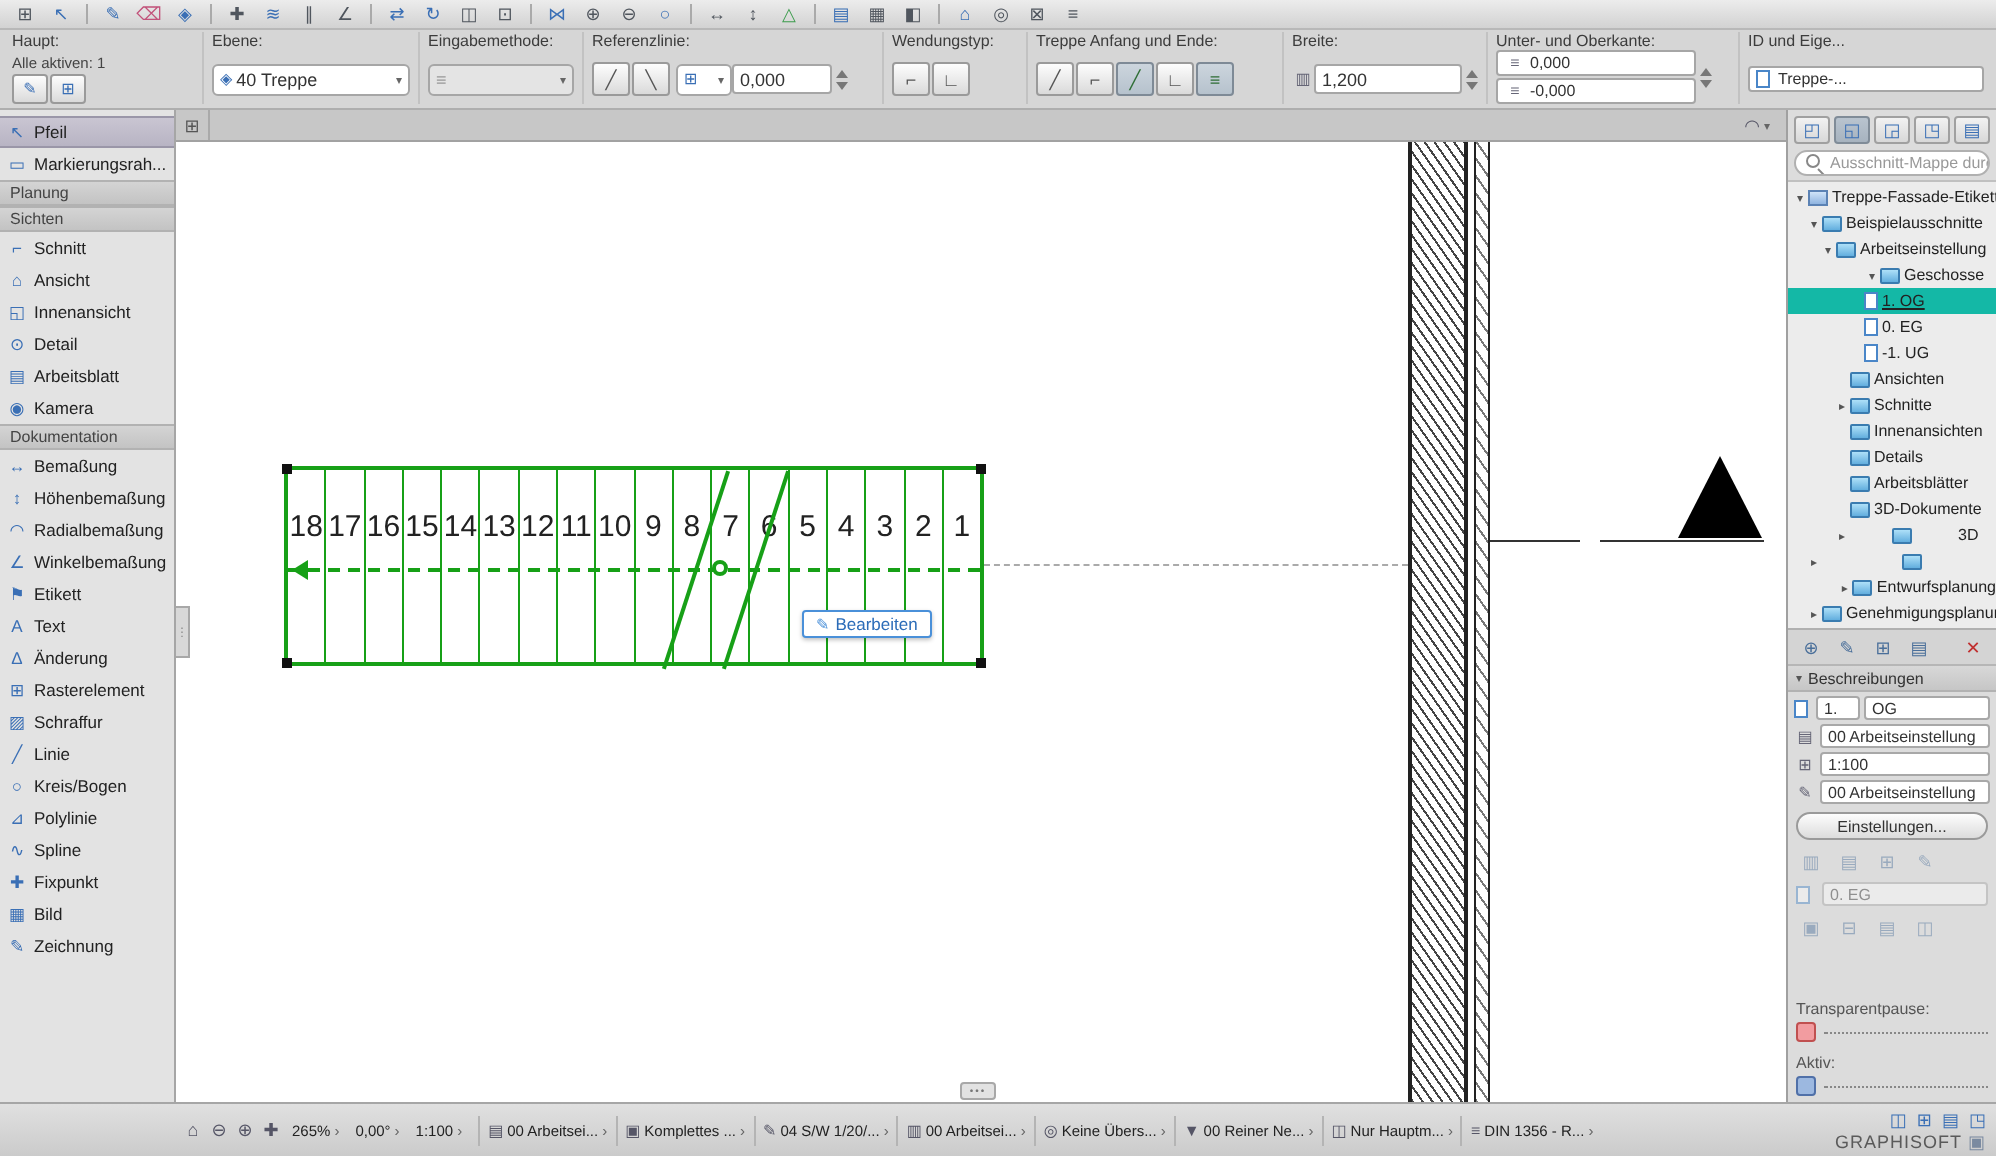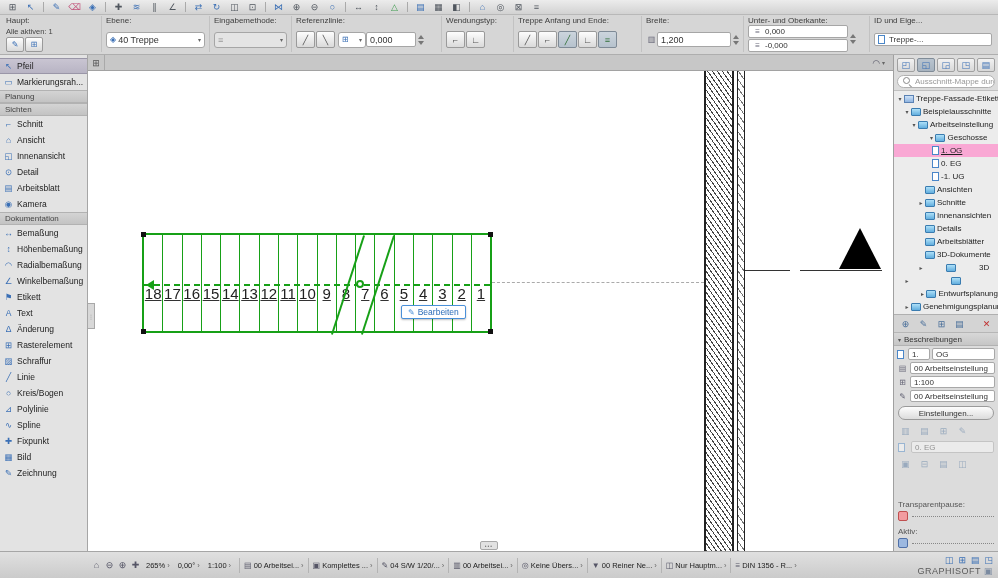--- a/index.html
+++ b/index.html
@@ -87,21 +87,21 @@
   .sb-icon { width: 11px; text-align: center; color: #3a6fb5; font-size: 8.5px; flex: 0 0 auto; }
 
   .center { flex: 1; display: flex; flex-direction: column; min-width: 0; }
   .canvas { position: relative; flex: 1; background: #fff; overflow: hidden; }
 
   
   .stair { position: absolute; left: 54px; top: 162px; width: 350px; height: 100px;
     border: 2px solid #17a017; }
   .treads { position: absolute; inset: 0; display: flex; }
   .tread { flex: 1; border-right: 1px solid #17a017; display: flex;
-    justify-content: center; align-items: center; text-decoration: underline; }
+    justify-content: center; align-items: flex-start; }
   .tread:last-child { border-right: none; }
   .tread-num { margin-top: 21px; font-size: 15px; color: #222; line-height: 1; }
   .walkline { position: absolute; left: 0; right: 0; top: 49px;
     border-top: 2px dashed #17a017; }
   .walk-circle { position: absolute; left: 212px; top: 45px; width: 8px; height: 8px;
     border: 2px solid #17a017; border-radius: 50%; background: #fff; }
   .walk-arrow { position: absolute; left: 2px; top: 45px; width: 0; height: 0;
     border-top: 5px solid transparent; border-bottom: 5px solid transparent;
     border-right: 8px solid #17a017; }
   .breakline { position: absolute; width: 2px; height: 104px; top: -2px;
@@ -159,21 +159,21 @@
     gap: 3px; padding: 0 5px; color: #999; white-space: nowrap; overflow: hidden; }
   .mag { position: relative; width: 9px; height: 9px; flex: 0 0 auto; }
   .mag::before { content: ""; position: absolute; left: 0; top: 0; width: 5px; height: 5px;
     border: 1px solid #888; border-radius: 50%; }
   .mag::after { content: ""; position: absolute; left: 6px; top: 7px; width: 4px; height: 1px;
     background: #888; transform: rotate(45deg); transform-origin: left center; }
   .rp-tree { background: #ececec; border-top: 1px solid #c0c0c0;
     border-bottom: 1px solid #b0b0b0; padding: 1px 0; }
   .tree-row { height: 13px; display: flex; align-items: center; white-space: nowrap;
     overflow: hidden; color: #222; }
-  .tree-row.c-selected { background: #f9a8d4; text-decoration: underline; }
+  .tree-row.c-selected { background: #14b8a6; text-decoration: underline; }
   .tree-arrow { width: 8px; font-size: 6px; color: #555; text-align: center; flex: 0 0 auto; }
   .tico { width: 10px; height: 8px; margin-right: 2px; flex: 0 0 auto; display: inline-block; }
   .tico.c-folder { background: linear-gradient(#aee0f8,#62aede); border: 1px solid #3a7cb0; border-radius: 1px; }
   .tico.c-book { background: linear-gradient(#cfe3f8,#8fb4e0); border: 1px solid #5b82b4; }
   .tico.c-page { width: 7px; height: 9px; background: #fff; border: 1px solid #4a86c8; }
   .rp-toolbar { display: flex; gap: 3px; align-items: center; padding: 2px 4px;
     background: #d4d4d4; border-bottom: 1px solid #b6b6b6; }
   .rp-ticon { width: 15px; height: 13px; display: flex; align-items: center;
     justify-content: center; color: #4a6f9a; font-size: 9px; }
   .rp-ticon.c-red { color: #c03030; margin-left: auto; }
@@ -701,21 +701,21 @@
           <span class="tico c-folder"></span>
           <span>Beispielausschnitte</span>
         </div>
 
         <div class="tree-row" style="padding-left: 16px;">
           <span class="tree-arrow">▾</span>
           <span class="tico c-folder"></span>
           <span>Arbeitseinstellung</span>
         </div>
 
-        <div class="tree-row" style="padding-left: 23px; justify-content: center;">
+        <div class="tree-row" style="padding-left: 38px;">
           <span class="tree-arrow">▾</span>
           <span class="tico c-folder"></span>
           <span>Geschosse</span>
         </div>
 
         <div class="tree-row c-selected" style="padding-left: 38px;">
 
           <span class="tico c-page"></span>
           <span>1. OG</span>
         </div>

